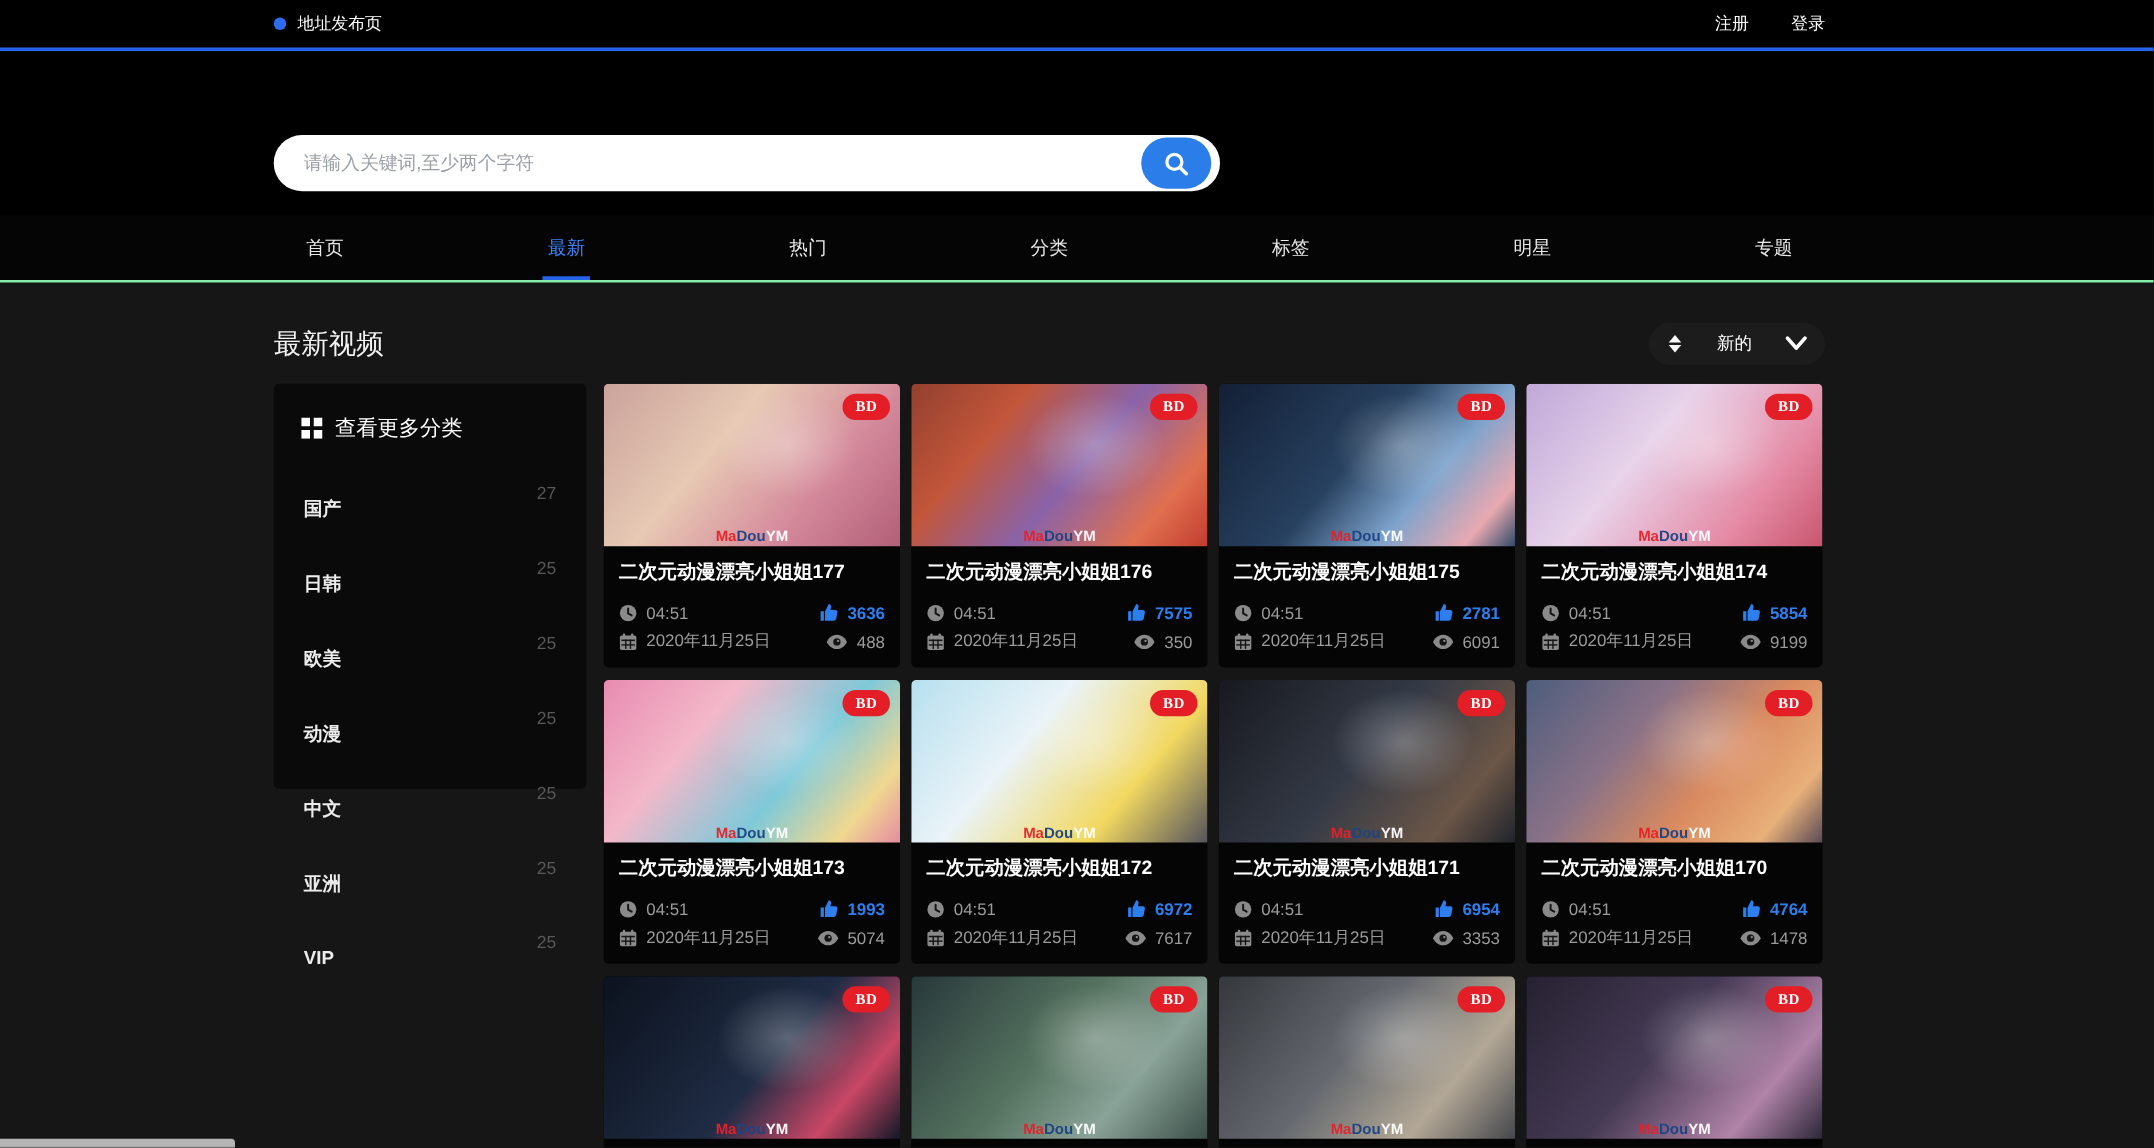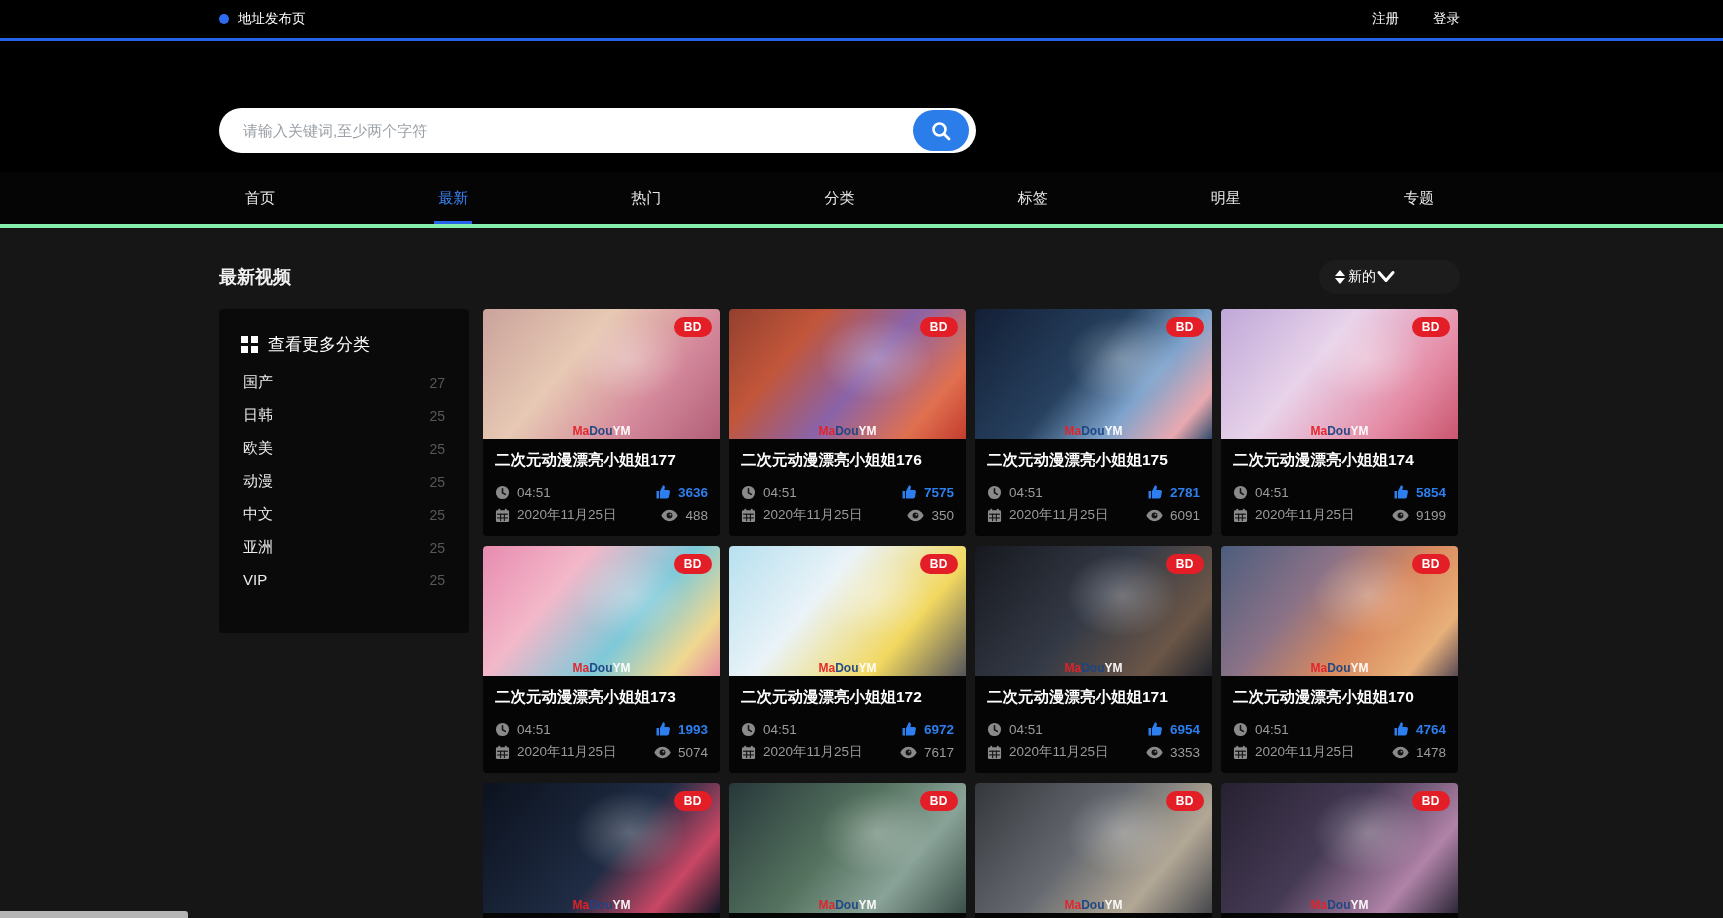--- a/index.html
+++ b/index.html
@@ -26,47 +26,47 @@
   .logo-dou { color:#1b4484; }
   .logo-ym  { color:#ffffff; }
 
   .search { display:flex; align-items:center; background:#fff; border-radius:23px; width:757px; height:45px; padding:2px 7px 2px 0;margin-top:48px; }
   .search input { flex:1; border:none; outline:none; background:transparent; font-size:15px; padding-left:24px; color:#333;
     font-family:"Liberation Sans","DejaVu Sans",sans-serif; }
   .search input::placeholder { color:#9aa0a6; }
   .search-btn { width:56px; height:41px; border:none; border-radius:21px; background:#2b7de9; display:flex; align-items:center; justify-content:center; cursor:pointer; }
 
   
-  nav { background:#050505; border-bottom:4px solid #86efac; }
+  nav { background:#050505; border-bottom:2px solid #86efac; }
   .nav-inner { display:flex; justify-content:space-between; align-items:stretch; height:52px; padding:0 22px; }
   .nav-item { display:flex; align-items:center; position:relative; color:#e8e8e8; font-size:15px; cursor:pointer; padding:0 4px; }
   .nav-item.active { color:#3b82f6; }
   .nav-item.active::after { content:""; position:absolute; left:50%; transform:translateX(-50%); bottom:0; width:38px; height:3px; background:#2563eb; }
 
   
   .content-head { display:flex; align-items:center; justify-content:space-between; margin-top:32px; }
-  .page-title { color:#f2f2f2; font-size:18px; font-weight:700; }
-  .sort-pill { display:flex; align-items:center; justify-content:flex-start; background:#1c1c1c; border-radius:17px; height:34px; width:141px; padding:0 13px; cursor:pointer; }
+  .page-title { color:#f2f2f2; font-size:22px; font-weight:400; }
+  .sort-pill { display:flex; align-items:center; justify-content:space-between; background:#1c1c1c; border-radius:17px; height:34px; width:141px; padding:0 13px; cursor:pointer; }
   .sort-pill .label { color:#fff; font-size:14px; }
 
   
   .content-body { display:flex; gap:14px; margin-top:15px; }
 
   
   aside { width:250px; height:324px; background:#0a0a0a; border-radius:4px; padding:24px 22px; flex-shrink:0; }
   .aside-title { display:flex; align-items:center; gap:10px; color:#fff; font-size:17px; margin-bottom:10px; }
   .cat-item { display:flex; justify-content:space-between; align-items:center; padding:7px 2px; cursor:pointer; }
-  .cat-item .lbl { color:#ececec; font-size:15px; font-weight:400; }
+  .cat-item .lbl { color:#ececec; font-size:15px; font-weight:700;margin-top:27px; }
   .cat-item .cnt { color:#585858; font-size:14px; }
 
   
   .grid { display:grid; grid-template-columns:repeat(4,237px); gap:10px 9px; }
   .card { background:#050505; border-radius:4px; overflow:hidden; cursor:pointer; }
   .thumb { position:relative; height:130px; background:#333; }
-  .badge { position:absolute; top:8px; right:8px; background:#e41e26; color:#fff; font-size:12px; font-weight:700; padding:3px 10px; border-radius:11px; letter-spacing:.5px; }
+  .badge { position:absolute; top:8px; right:8px; background:#e41e26; color:#fff; font-size:12px; font-weight:700; padding:3px 10px; border-radius:11px; letter-spacing:.5px;font-family:Liberation Serif, serif; }
   .watermark { position:absolute; bottom:1px; left:0; right:0; text-align:center; font-size:12px; font-weight:700; opacity:.95; }
   .wm-ma { color:#e62129; } .wm-dou { color:#1b4484; } .wm-ym { color:#fff; }
   .card-body { padding:10px 12px 12px; }
   .card.partial .card-body { visibility:hidden; }
   .card-title { color:#fff; font-size:15.5px; font-weight:700; line-height:22px; white-space:nowrap; overflow:hidden; margin-bottom:13px; }
   .meta-row { display:flex; justify-content:space-between; align-items:center; margin-top:6px; }
   .meta { display:flex; align-items:center; gap:7px; color:#9b9b9b; font-size:13.5px; }
   .meta.likes { color:#2d7ff0; font-weight:700; }
 
   

